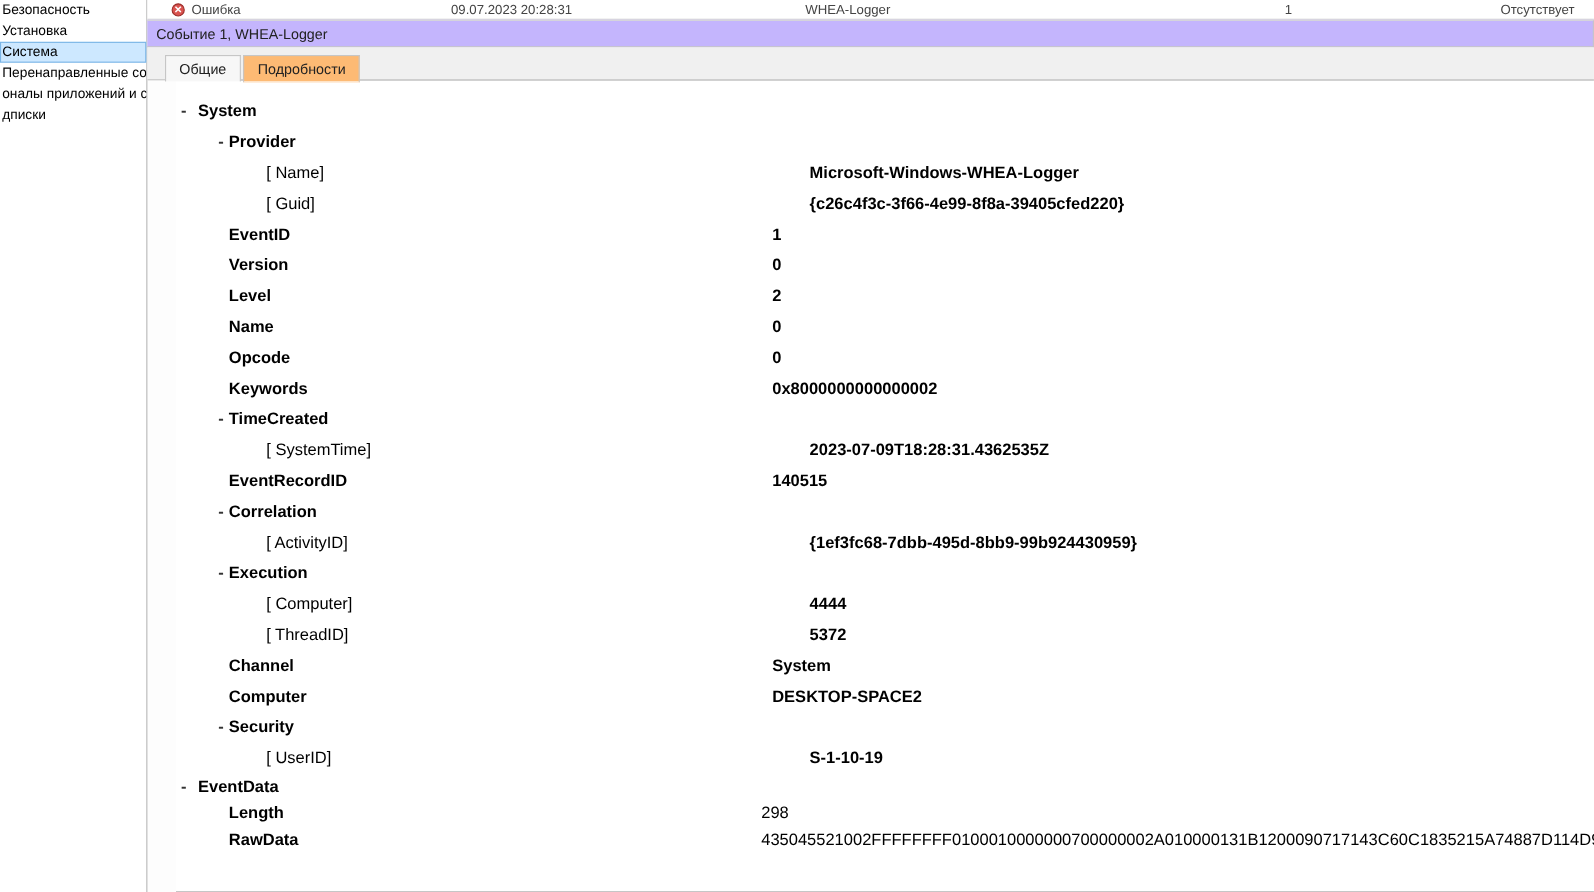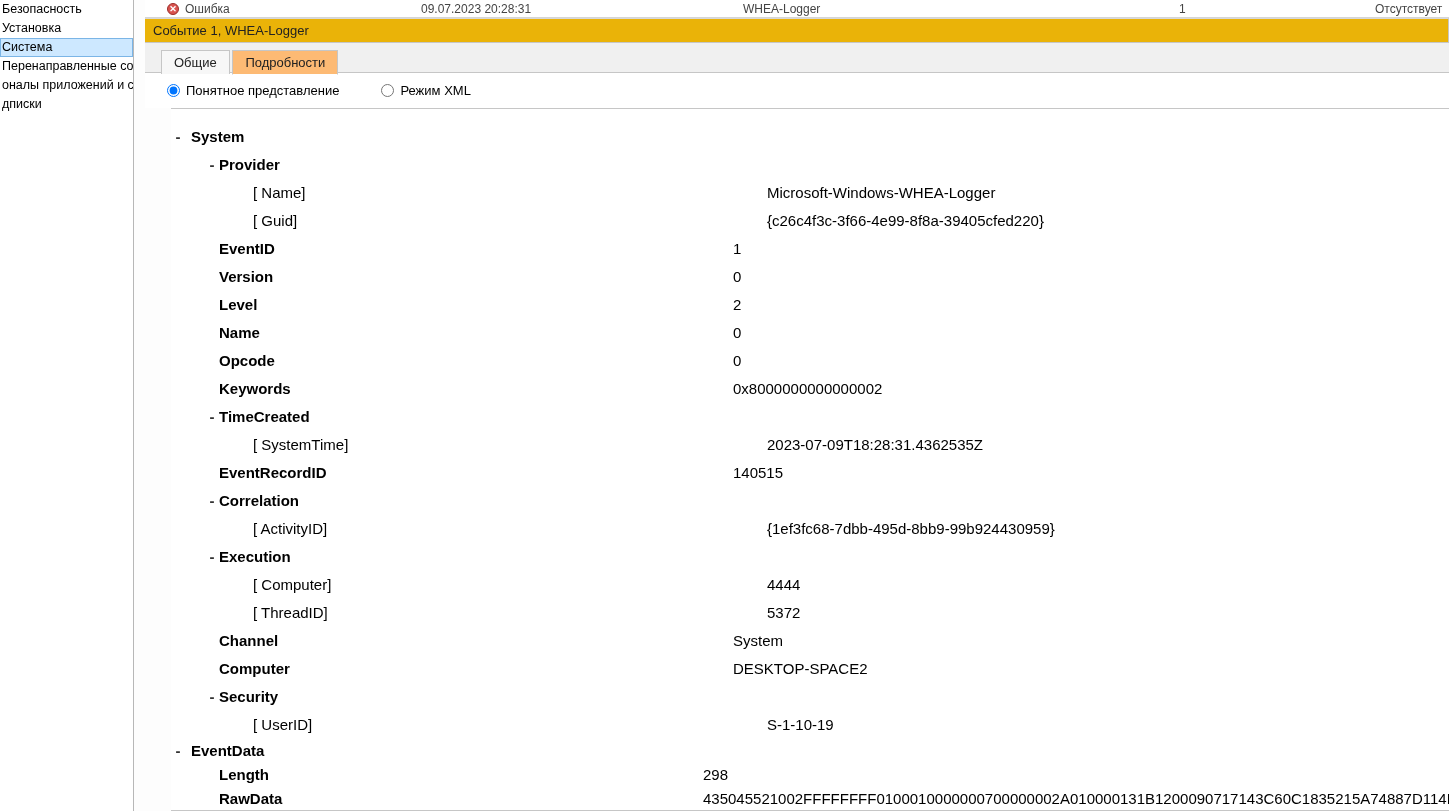--- a/index.html
+++ b/index.html
@@ -11,21 +11,20 @@
     color: #000;
     overflow: hidden;
     width: 1449px;
     height: 811px;
   }
   .app {
     display: flex;
     width: 100%;
     height: 100%;
     background: #fdfdfd;
-    gap: 11px;
   }
   
   .nav {
     width: 134px;
     flex: 0 0 134px;
     border-right: 1px solid #b7b7b7;
     background: #ffffff;
     padding-top: 0;
   }
   .nav-item {
@@ -71,21 +70,21 @@
     align-items: center; justify-content: center;
     color: #fff; font-size: 9px; font-weight: bold;
   }
   .grid-top span { display:inline-block; }
   .c1 { width: 236px; }
   .c2 { width: 322px; }
   .c3 { width: 436px; }
   .c4 { width: 196px; }
   
   .panel-header {
-    background: #eab308;
+    background: #c4b5fd;
     border: 1px solid #c6c6c6;
     border-left: none;
     padding: 4px 8px;
     font-size: 13px;
     color: #222;
     border-top-color:#d8d8d8;
     border-bottom: 1px solid #c6c6c6;
   }
   
   .tabs-wrap {
@@ -137,21 +136,21 @@
   }
   .tree { white-space: nowrap; }
   .row { display:flex; align-items:flex-start; line-height: 28px; }
   .toggle { width:14px; flex:0 0 14px; text-align:center; font-weight:bold; color:#333; cursor:pointer; }
   .indent0 { margin-left: 0; }
   .indent1 { margin-left: 34px; }
   .indent2 { margin-left: 68px; }
   .key-system .toggle { margin-right: 6px;}
   .label-node { font-weight: bold; }
   .attr { font-weight: bold; }
-  .val-cell { position:absolute; left: 528px; font-weight: normal; }
+  .val-cell { position:absolute; left: 508px; font-weight: bold; }
   .val-cell-ed { position:absolute; left: 498px; font-weight: normal; }
   .row-rel { position: relative; }
   .bracketed { font-weight: normal; }
   .bracketed .attr { font-weight: normal; }
   .eventdata-block .row { line-height: 24px; }
 </style>
 </head>
 <body>
 
 <div class="app">
@@ -176,30 +175,20 @@
       <span>Отсутствует</span>
     </div>
 
     <div class="panel-header">Событие 1, WHEA-Logger</div>
 
     <div class="tabs-wrap">
       <div class="tab">Общие</div>
       <div class="tab active">Подробности</div>
     </div>
 
-    <div class="radio-row">
-      <label>
-        <input type="radio" name="vm" checked="" style="">
-        <span>Понятное представление</span>
-      </label>
-      <label>
-        <input type="radio" name="vm" style="">
-        <span>Режим XML</span>
-      </label>
-    </div>
 
     <div class="detail-body">
       <div class="tree">
 
         <div class="row row-rel indent0 key-system">
           <span class="toggle">-</span>
           <span class="label-node">System</span>
         </div>
 
         <div class="row row-rel indent1">

